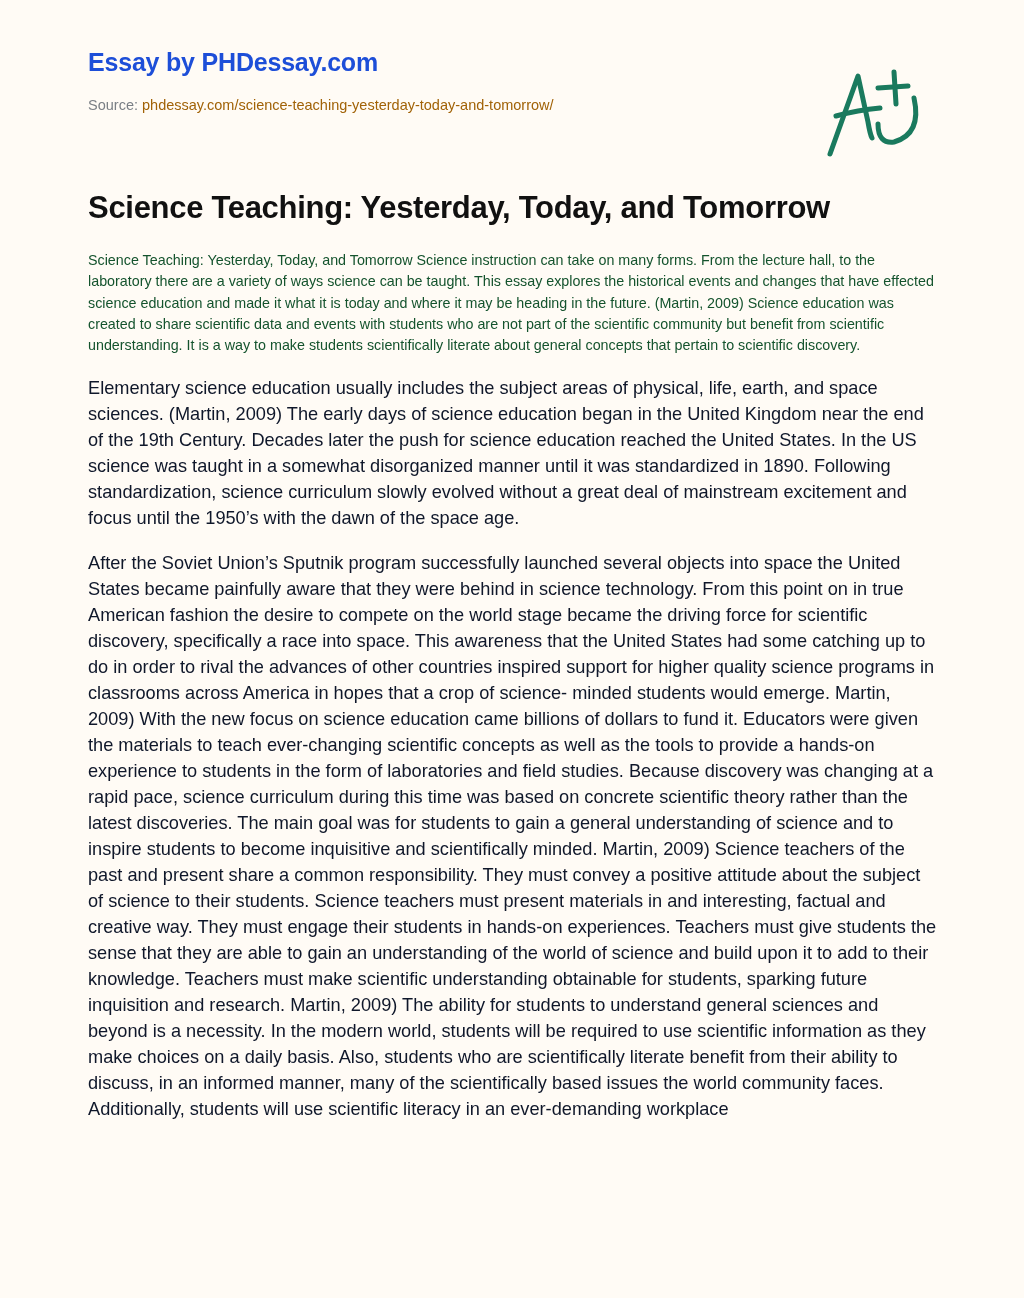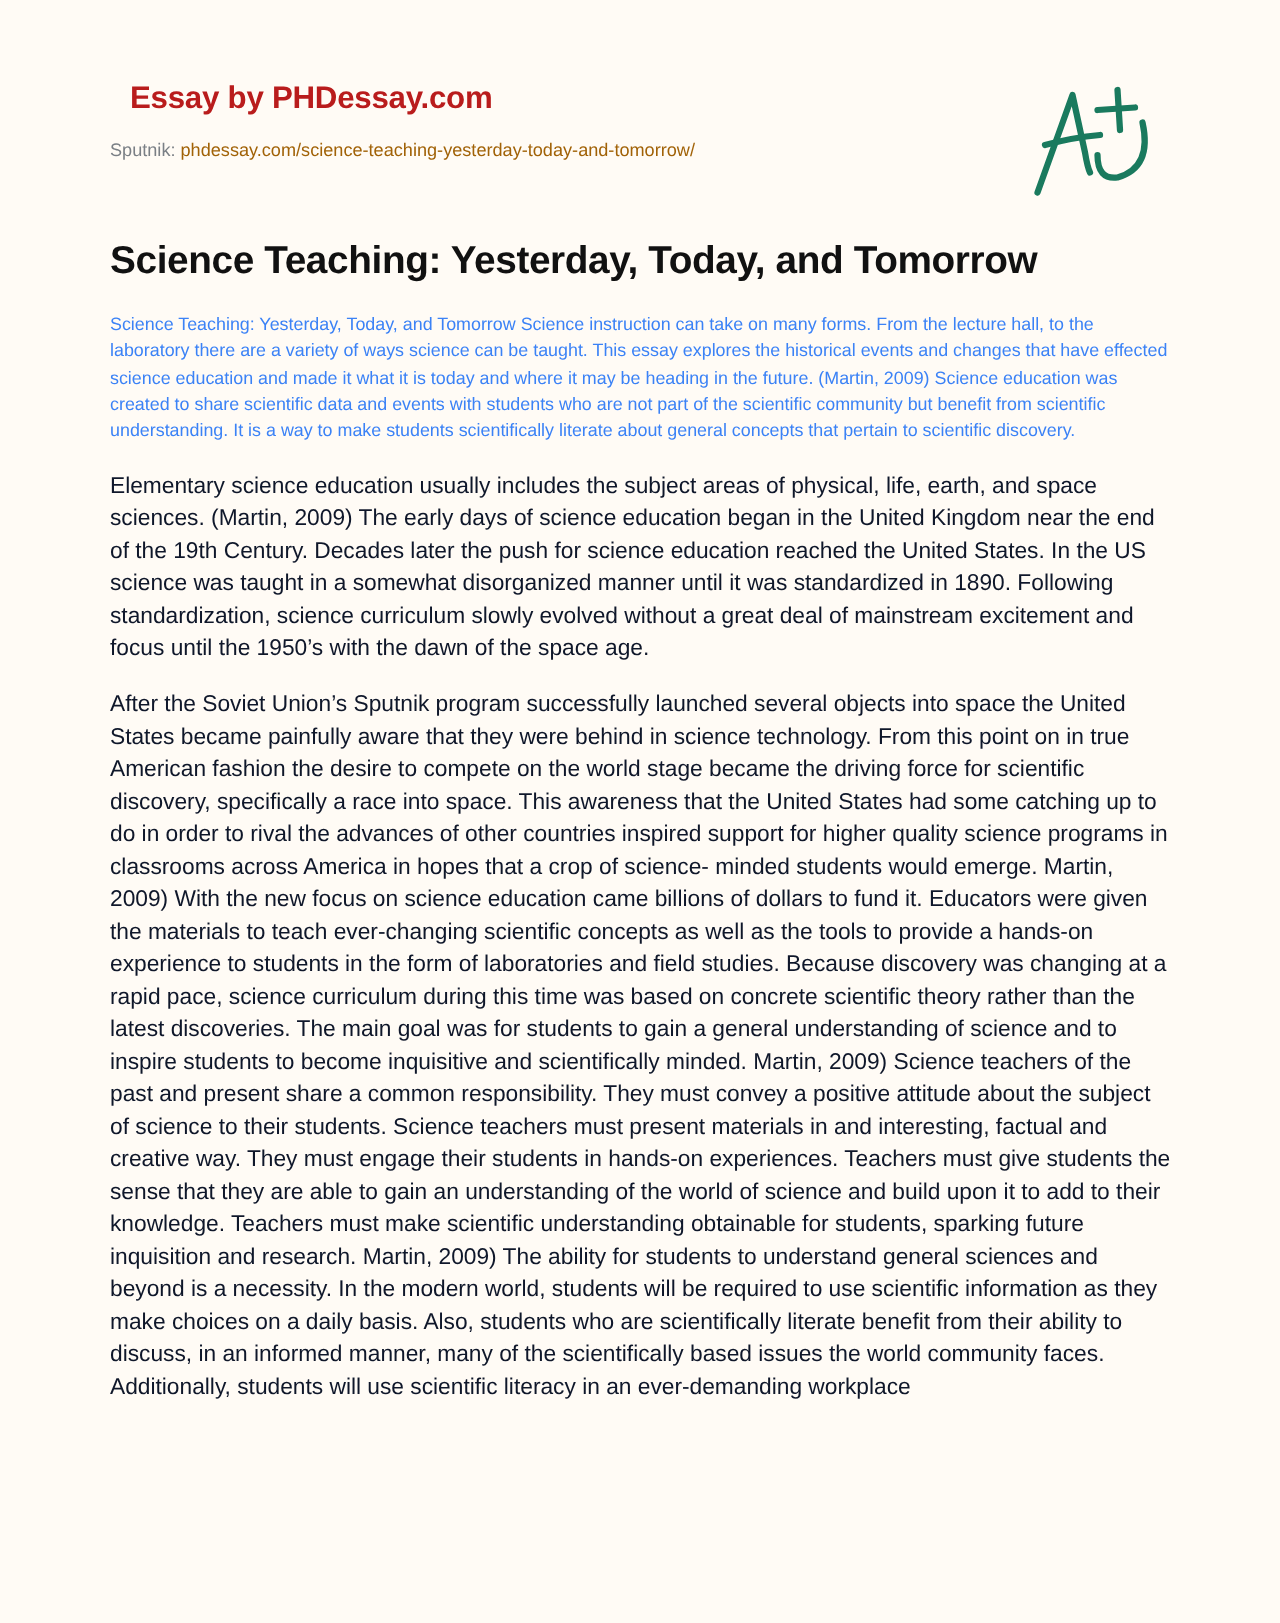--- a/index.html
+++ b/index.html
@@ -9,22 +9,22 @@
       background: #fffbf5;
       font-family: "Liberation Sans", sans-serif;
       color: #111;
       position: relative;
       overflow: hidden;
     }
     .header { position: absolute; left: 88px; top: 48px; }
     .site-title {
       font-size: 25px;
       font-weight: bold;
-      color: #b91c1c;
-      margin: 16px;
+      color: #1d4ed8;
+      margin: 0;
       letter-spacing: -0.2px;
     }
     .source {
       margin-top: 20px;
       font-size: 14.5px;
       color: #7a7f85;
     }
     .source a { color: #a16207; text-decoration: none; }
     .logo { position: absolute; left: 822px; top: 64px; width: 110px; height: 100px; }
     .doc-title {
@@ -35,37 +35,37 @@
       font-size: 31px;
       font-weight: bold;
       color: #111;
       letter-spacing: -0.3px;
       text-align: right;
     }
     .content { position: absolute; left: 88px; top: 250px; width: 852px; }
     .intro {
       font-size: 14.3px;
       line-height: 21.3px;
-      color: #3b82f6;
+      color: #14532d;
       margin: 0 0 19px 0;
     }
     .para {
       font-size: 18.2px;
       line-height: 26px;
       color: #0f172a;
       margin: 0 0 19px 0;
     }
   </style>
 </head>
 <body>
 
 <div class="header">
   <h1 class="site-title">Essay by PHDessay.com</h1>
   <div class="source">
-    <span>Sputnik: </span><a>phdessay.com/science-teaching-yesterday-today-and-tomorrow/</a>
+    <span>Source: </span><a>phdessay.com/science-teaching-yesterday-today-and-tomorrow/</a>
   </div>
 </div>
 
 <svg class="logo" viewBox="0 0 110 100">
   <g fill="none" stroke="#1a7a5e" stroke-width="5" stroke-linecap="round" stroke-linejoin="round">
     <path d="M8 90 L36 12 L46 58 Q48 70 50 74"></path>
     <path d="M14 52 Q36 46 58 44"></path>
     <path d="M56 24 L86 22"></path>
     <path d="M72 8 L74 40"></path>
     <path d="M92 34 Q100 70 72 78 Q56 80 56 60"></path>

